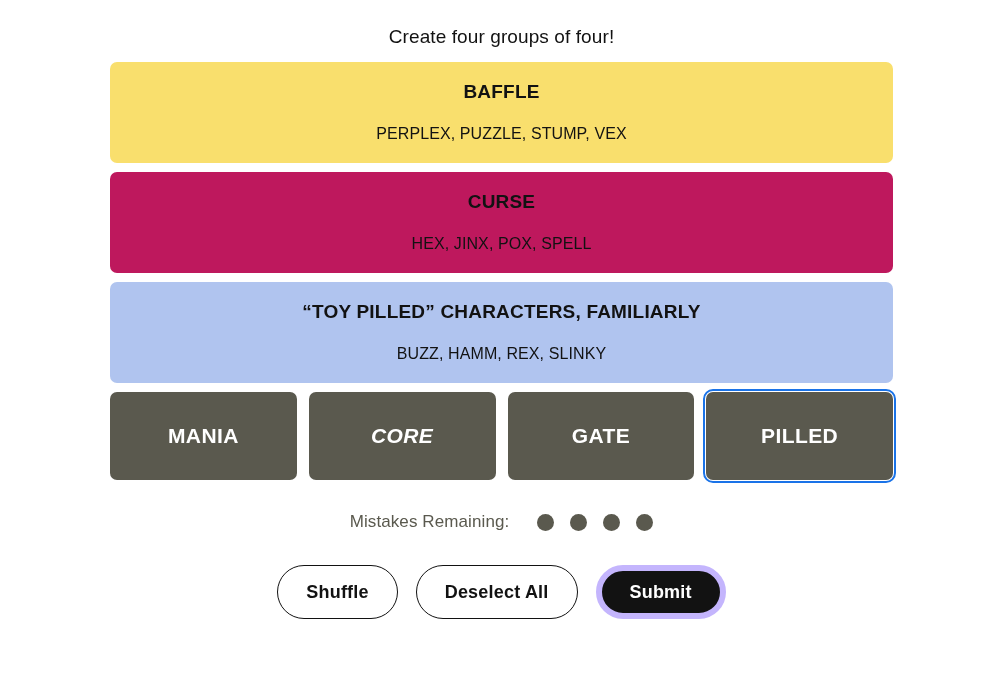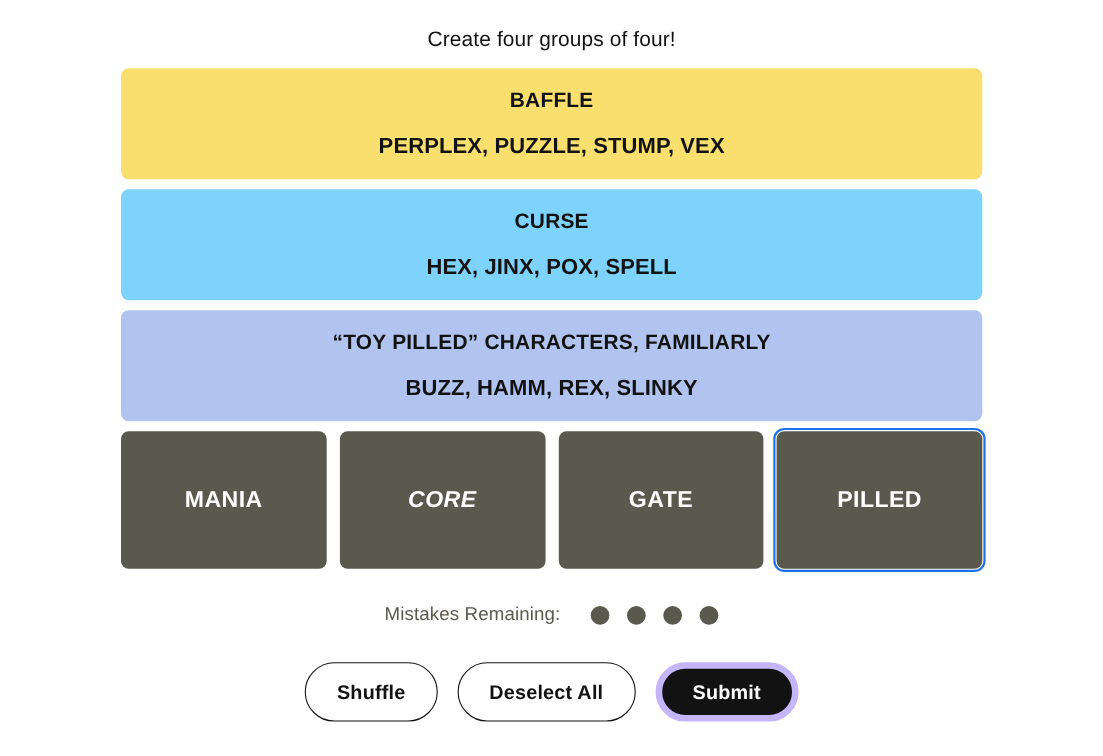--- a/index.html
+++ b/index.html
@@ -54,38 +54,38 @@
   }
   .solved-title {
     font-size: 19px;
     font-weight: bold;
     color: #121212;
     letter-spacing: 0.2px;
     line-height: 25px;
     text-align: center;
   }
   .solved-members {
-    font-size: 20px;
-    font-weight: bold;
+    font-size: 16px;
+    font-weight: normal;
     color: #121212;
     letter-spacing: 0.1px;
     line-height: 27px;
     text-align: right;
   }
 
   
   .tile-row {
     width: 783px;
     display: flex;
     gap: 12px;
     margin-bottom: 0;
   }
   .tile {
     flex: 1 1 0;
-    height: 125px;
+    height: 88px;
     border-radius: 7px;
     background: #5a594e;
     display: flex;
     align-items: center;
     justify-content: center;
     box-sizing: border-box;
     border: none;
     padding: 0;
     cursor: pointer;
     position: relative;
@@ -170,21 +170,21 @@
 
   <div class="title">Create four groups of four!</div>
 
   <div class="board">
 
     <div class="solved-row" style="background: rgb(249, 223, 109);">
       <div class="solved-title">BAFFLE</div>
       <div class="solved-members">PERPLEX, PUZZLE, STUMP, VEX</div>
     </div>
 
-    <div class="solved-row" style="background: #7dd3fc;">
+    <div class="solved-row" style="background: #be185d;">
       <div class="solved-title">CURSE</div>
       <div class="solved-members">HEX, JINX, POX, SPELL</div>
     </div>
 
     <div class="solved-row" style="background: rgb(176, 196, 239);">
       <div class="solved-title">“TOY PILLED” CHARACTERS, FAMILIARLY</div>
       <div class="solved-members">BUZZ, HAMM, REX, SLINKY</div>
     </div>
 
     <div class="tile-row">

